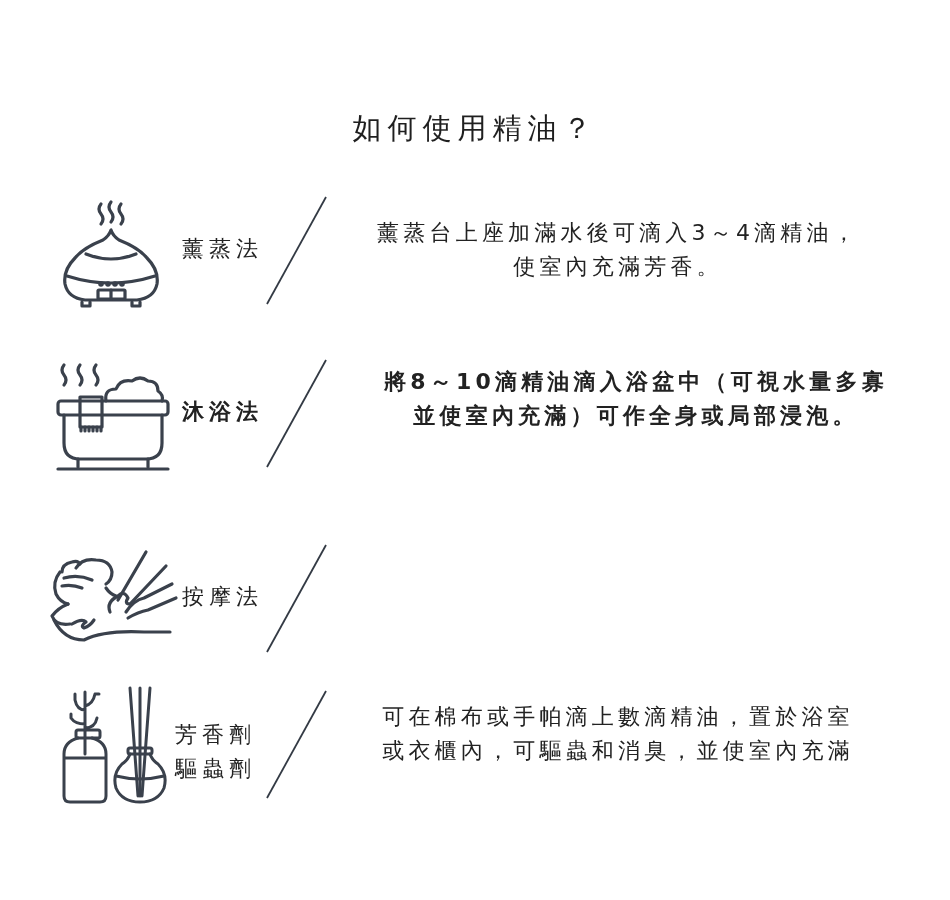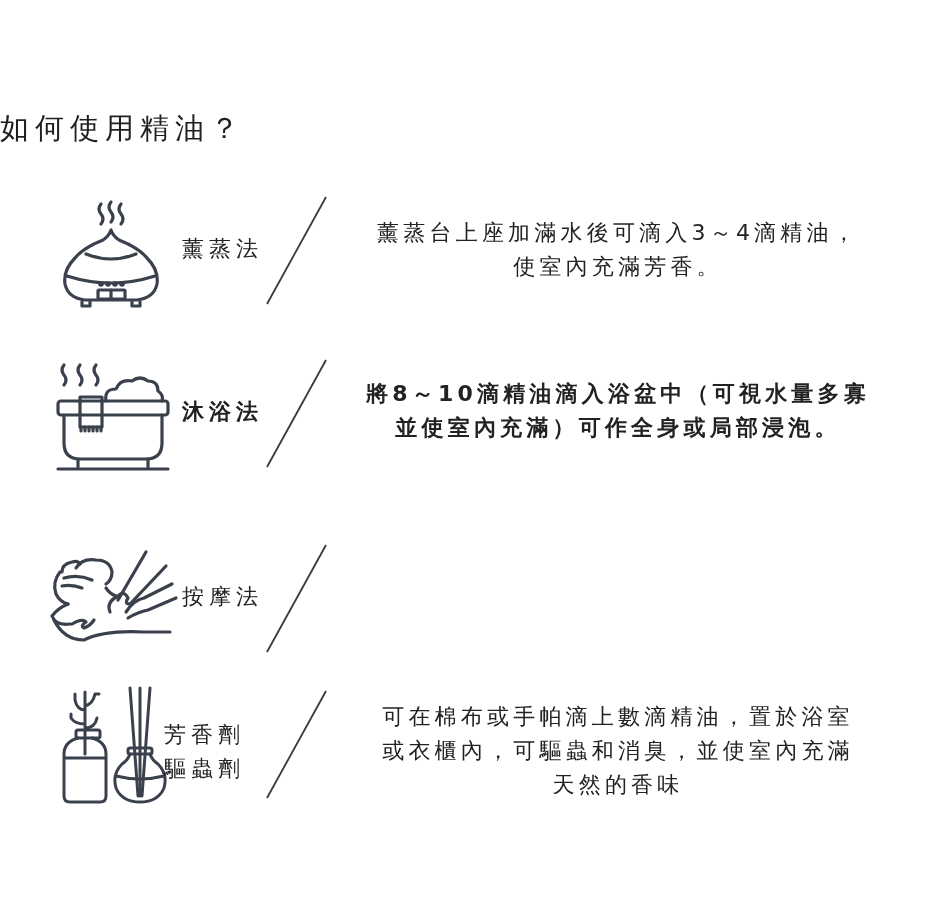--- a/index.html
+++ b/index.html
@@ -1,18 +1,18 @@
 <!DOCTYPE html>
 <html><head>
 <meta charset="utf-8">
 <style>
   html, body { margin: 0; padding: 0; background: #ffffff; }
   body { width: 950px; height: 900px; position: relative; overflow: hidden;
          font-family: "DejaVu Sans", "Liberation Sans", sans-serif; color: #222222; }
-  .title { position: absolute; left: 0; top: 90px; width: 950px; text-align: left;
+  .title { position: absolute; left: 0; top: 90px; width: 950px; text-align: center;
            font-size: 29px; letter-spacing: 6px; color: #1f1f1f; font-weight: normal; }
   .section { position: absolute; left: 0; width: 950px; height: 130px; }
   .icon { position: absolute; }
   .icon svg { display: block; }
   .label { position: absolute; font-size: 22px; letter-spacing: 5px; line-height: 34px; color: #222; }
   .slash { position: absolute; }
   .desc { position: absolute; left: 328px; font-size: 22px; letter-spacing: 4.2px; line-height: 34px; color: #222; width: 580px; }
   .desc div { white-space: nowrap; text-align: center; }
 </style>
 </head>
@@ -65,21 +65,21 @@
       <path d="M22 98 v8 M92 98 v8"></path>
       <line x1="2" y1="108" x2="112" y2="108"></line>
     </svg>
   </div>
   <div class="label" style="left:182px; top:40px;">
     <div>沐浴法</div>
   </div>
   <svg class="slash" style="left:260px; top:2px;" width="72" height="112">
     <line x1="66" y1="3" x2="7" y2="110" stroke="#333a44" stroke-width="1.8"></line>
   </svg>
-  <div class="desc" style="top:22px;">
+  <div class="desc" style="top:10px;margin-left:18px;">
     <div>將8～10滴精油滴入浴盆中（可視水量多寡</div>
     <div>並使室內充滿）可作全身或局部浸泡。</div>
   </div>
 </div>
 
 <div class="section" style="top:540px;padding-left:32px;">
   <div class="icon" style="left:46px; top:8px;">
     <svg width="134" height="100" viewBox="0 0 134 100" fill="none" stroke="#3a414c" stroke-width="3.2" stroke-linecap="round" stroke-linejoin="round">
       <path d="M30 20 q6 -10 20 -8 q14 0 16 12 q0 8 -6 12"></path>
       <path d="M16 24 q0 -8 10 -10 q6 -2 8 2"></path>
@@ -114,25 +114,24 @@
       <path d="M18 54 q-14 4 -14 16 v42 q0 6 6 6 h30 q6 0 6 -6 v-42 q0 -12 -14 -16"></path>
       <path d="M5 74 h40"></path>
       <line x1="70" y1="4" x2="78" y2="112"></line>
       <line x1="80" y1="4" x2="80" y2="112"></line>
       <line x1="90" y1="4" x2="82" y2="112"></line>
       <rect x="68" y="64" width="24" height="6" rx="2"></rect>
       <path d="M70 70 q-2 6 -8 10 q-10 10 -6 24 q6 14 24 14 q18 0 24 -14 q4 -14 -6 -24 q-6 -4 -8 -10"></path>
       <path d="M56 92 q24 6 48 0"></path>
     </svg>
   </div>
-  <div class="label" style="left:164px; top:34px;text-align:center;">
+  <div class="label" style="left:175px; top:34px;text-align:center;">
     <div>芳香劑</div>
     <div>驅蟲劑</div>
   </div>
   <svg class="slash" style="left:260px; top:4px;" width="72" height="112">
     <line x1="66" y1="3" x2="7" y2="110" stroke="#333a44" stroke-width="1.8"></line>
   </svg>
   <div class="desc" style="top:16px;">
     <div>可在棉布或手帕滴上數滴精油，置於浴室</div>
     <div>或衣櫃內，可驅蟲和消臭，並使室內充滿</div>
-    <div>天然的香味</div>
   </div>
 </div>
 
 </body></html>

